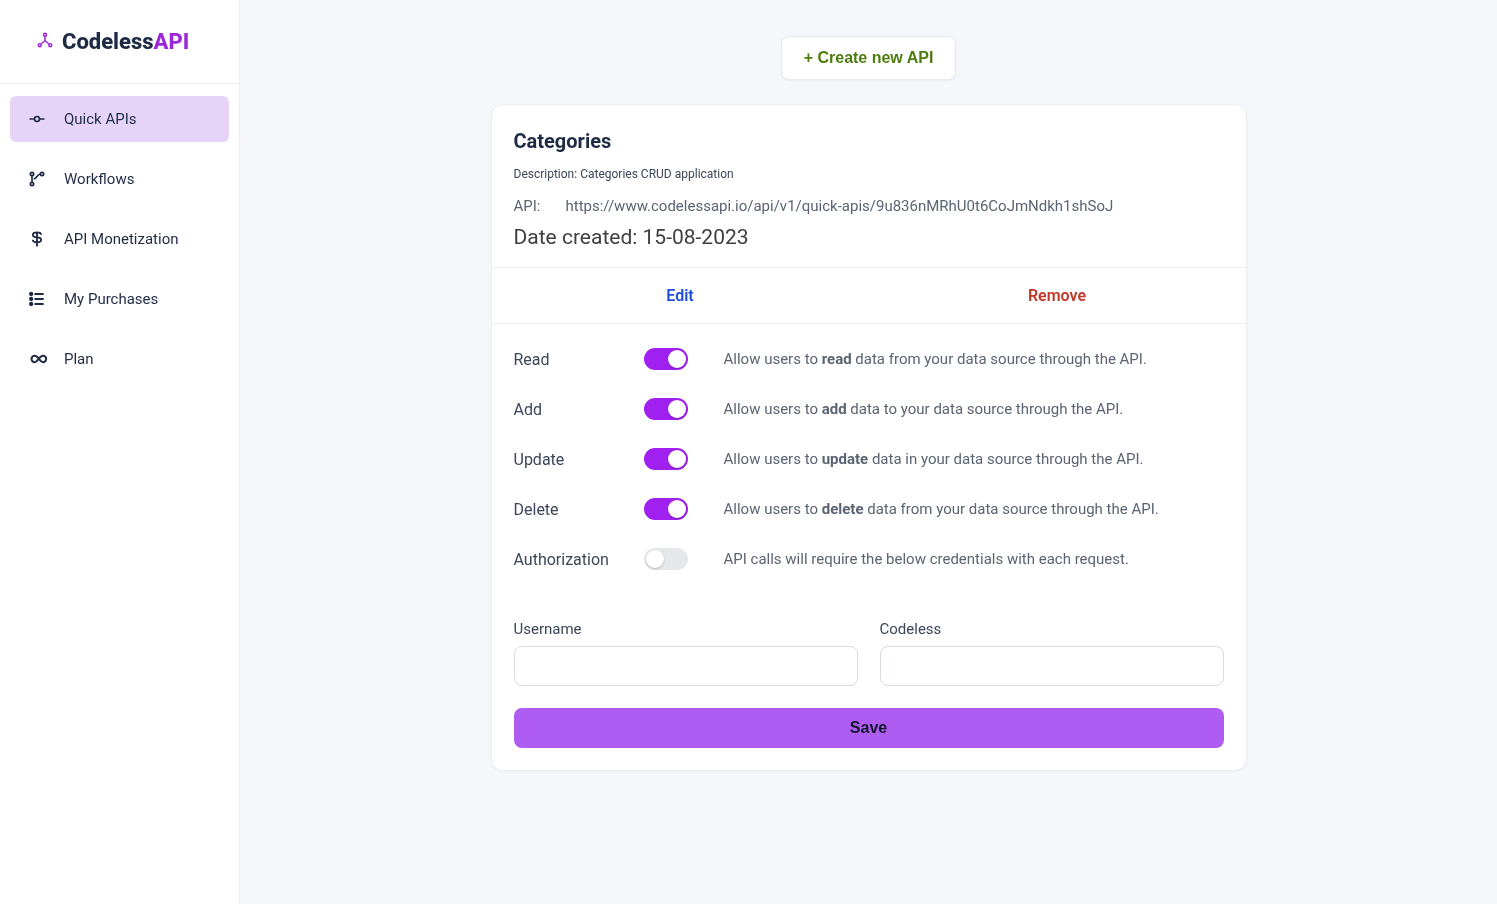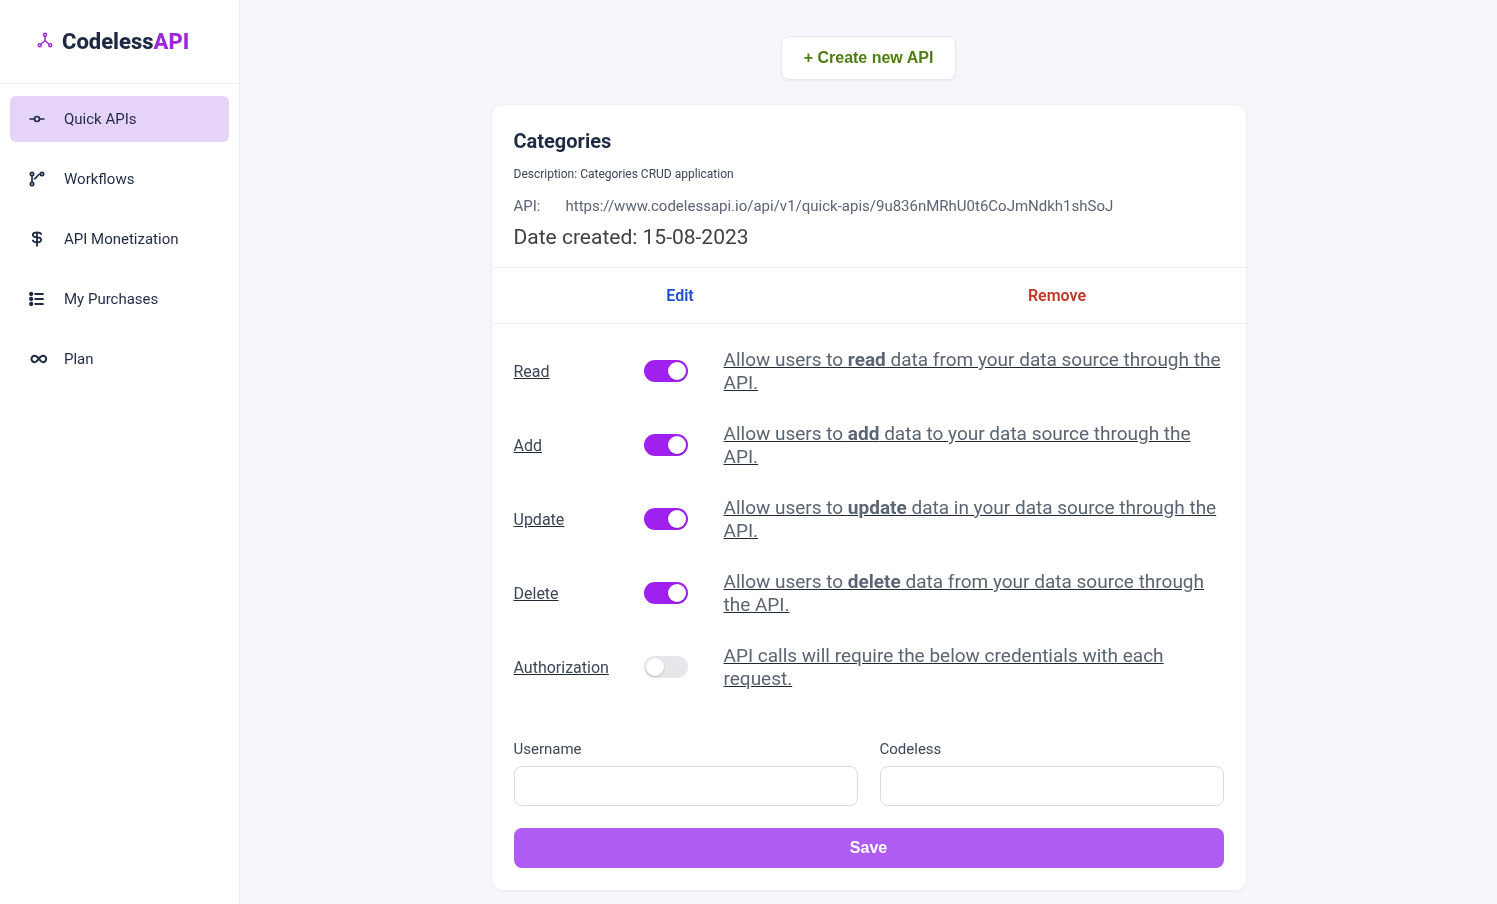--- a/index.html
+++ b/index.html
@@ -95,39 +95,39 @@
     border-top: 1px solid #eceef2;
     border-bottom: 1px solid #eceef2;
     display: flex;
   }
   .actions > div {
     flex: 1; text-align: center; padding: 18px 0; font-weight: 600; cursor: pointer;
   }
   .edit { color: #1d4ed8; }
   .remove { color: #c0392b; }
 
-  .perm-list { padding: 24px 22px 22px 22px; text-decoration: underline; }
+  .perm-list { padding: 24px 22px 22px 22px; }
   .perm-row { display: grid; grid-template-columns: 130px 80px 1fr; align-items: center; margin-bottom: 28px; }
   .perm-label { color: #3b4658; font-size: 16px; }
-  .perm-desc { color: #5b6472; font-size: 19px; }
+  .perm-desc { color: #5b6472; font-size: 15px; }
   .perm-desc b { font-weight: 700; }
 
   .toggle { position: relative; width: 44px; height: 22px; border-radius: 20px; background: #e5e7eb; cursor: pointer; }
   .toggle .knob { position: absolute; top: 2px; left: 2px; width: 18px; height: 18px; background: #fff; border-radius: 50%; box-shadow: 0 1px 2px rgba(0,0,0,.2); transition: left .15s; }
   .toggle.on { background: #a020f0; }
   .toggle.on .knob { left: 24px; }
 
   .creds { padding: 0 22px 22px 22px; display: grid; grid-template-columns: 1fr 1fr; gap: 22px; }
   .field label { display: block; color: #3b4658; font-size: 15px; margin-bottom: 8px; }
   .field input {
     width: 100%; height: 40px; border: 1px solid #d7dbe3; border-radius: 8px; padding: 0 12px; font-size: 15px; background: #fff;
   }
   .save-wrap { padding: 0 22px 22px 22px; }
   .save-btn {
-    width: 100%; height: 40px; border: none; border-radius: 8px; background: #af5cf2; color: #ffffff; font-weight: 700; font-size: 16px; cursor: pointer;
+    width: 100%; height: 40px; border: none; border-radius: 8px; background: #af5cf2; color: #0f172a; font-weight: 700; font-size: 16px; cursor: pointer;
   }
 </style>
 </head>
 <body>
 
 <div class="app">
   <aside class="sidebar">
     <div class="logo-row">
       <span class="logo-icon">
         <svg width="18" height="18" viewBox="0 0 24 24" fill="none" stroke="currentColor" stroke-width="2">

